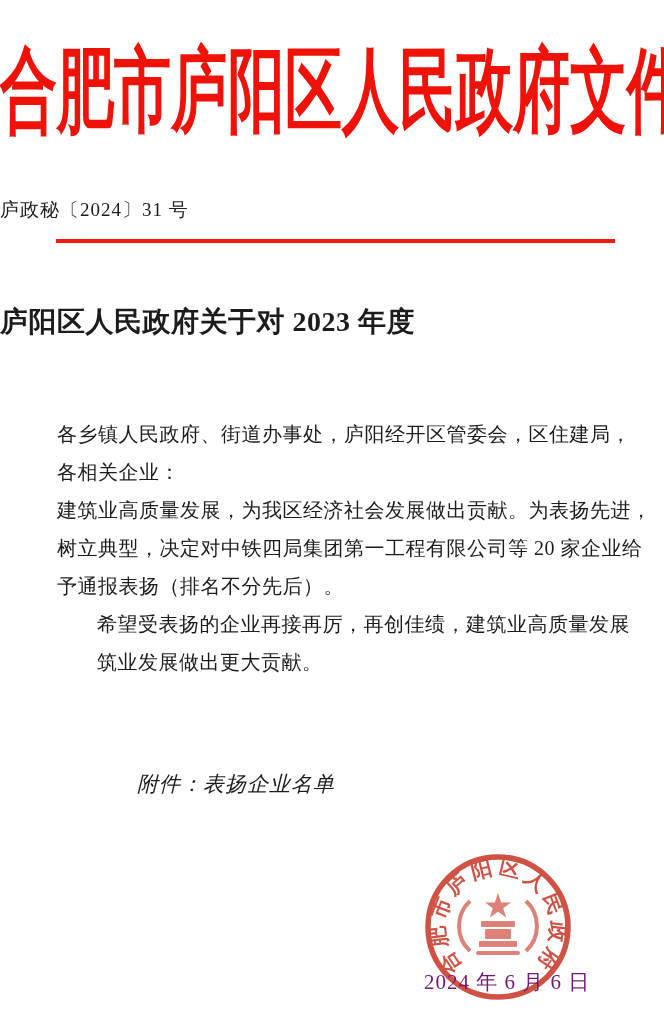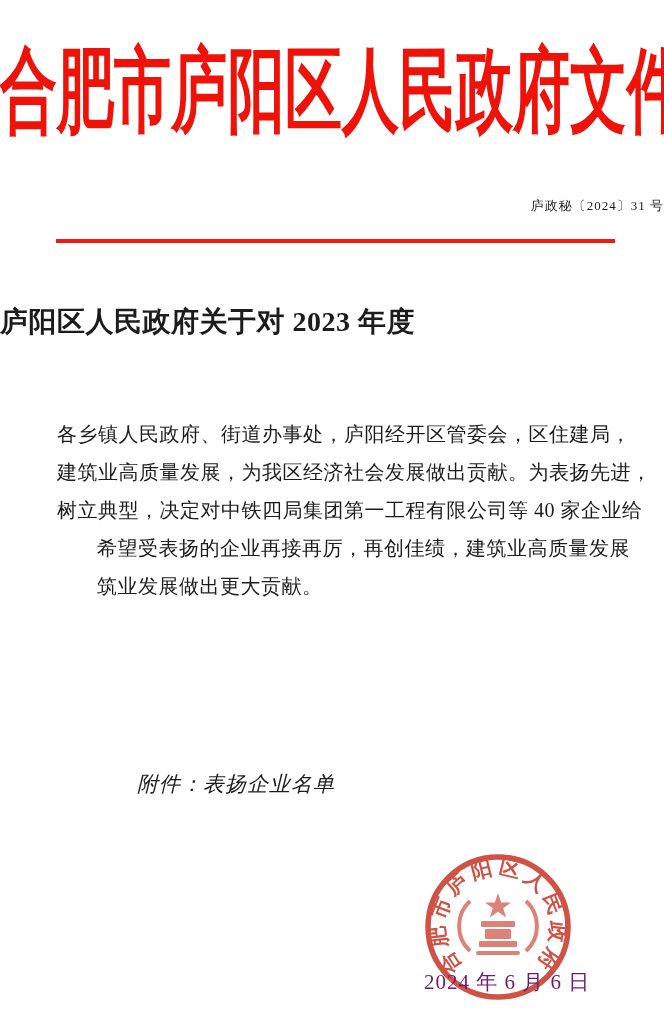--- a/index.html
+++ b/index.html
@@ -25,22 +25,22 @@
     transform: scaleY(1.62);
     transform-origin: center top;
     white-space: nowrap;
     letter-spacing: 0px;
   }
   .doc-number {
     position: absolute;
     top: 197px;
     left: 0;
     width: 100%;
-    text-align: right;
-    font-size: 13px;
+    text-align: left;
+    font-size: 19px;
     letter-spacing: 1px;
   }
   .red-line {
     position: absolute;
     top: 239px;
     left: 56px;
     width: 559px;
     height: 4px;
     background: #ee1b15;
   }
@@ -101,22 +101,24 @@
   <div class="doc-number">庐政秘〔2024〕31 号</div>
 
   <div class="red-line"></div>
 
   <div class="doc-title">
     <div>庐阳区人民政府关于对 2023 年度</div>
   </div>
 
   <div class="body-block">
     <div class="body-line">各乡镇人民政府、街道办事处，庐阳经开区管委会，区住建局，</div>
+    <div class="body-line">各相关企业：</div>
     <div class="body-line">建筑业高质量发展，为我区经济社会发展做出贡献。为表扬先进，</div>
-    <div class="body-line">树立典型，决定对中铁四局集团第一工程有限公司等 40 家企业给</div>
+    <div class="body-line">树立典型，决定对中铁四局集团第一工程有限公司等 20 家企业给</div>
+    <div class="body-line">予通报表扬（排名不分先后）。</div>
     <div class="body-line indent">希望受表扬的企业再接再厉，再创佳绩，建筑业高质量发展</div>
     <div class="body-line indent">筑业发展做出更大贡献。</div>
   </div>
 
   <div class="attachment">附件：表扬企业名单</div>
 
   <svg class="seal" viewBox="-76 -79 152 158" xmlns="http://www.w3.org/2000/svg">
     <circle cx="0" cy="0" r="70" fill="none" stroke="#c93b2c" stroke-width="5.5"></circle>
     <path id="sealArc" d="M -41 34 A 53 53 0 1 1 41 34" fill="none"></path>
     <text font-size="21" font-weight="700" fill="#c93b2c" letter-spacing="4.5" font-family="'Liberation Serif','DejaVu Serif',serif">

